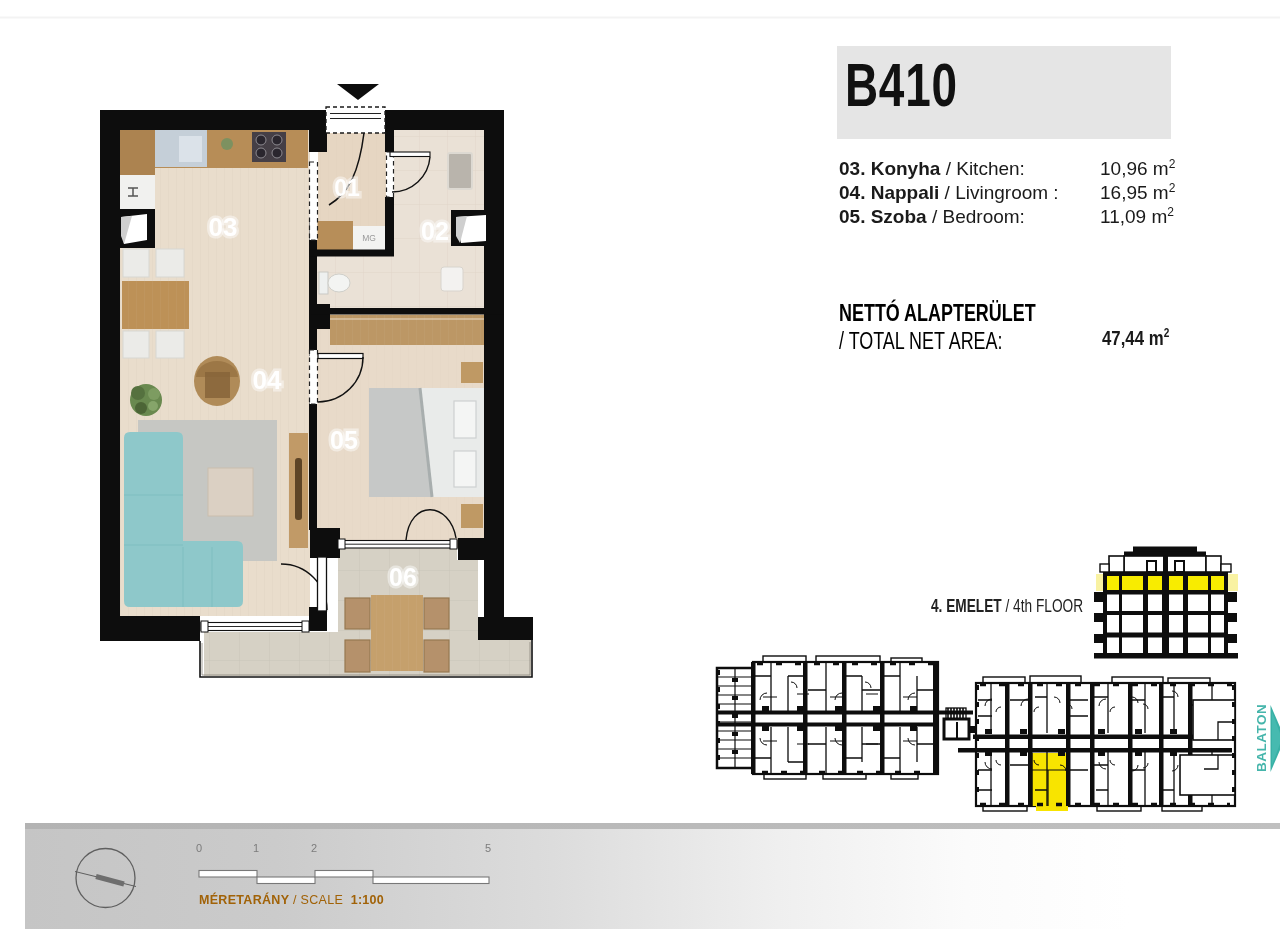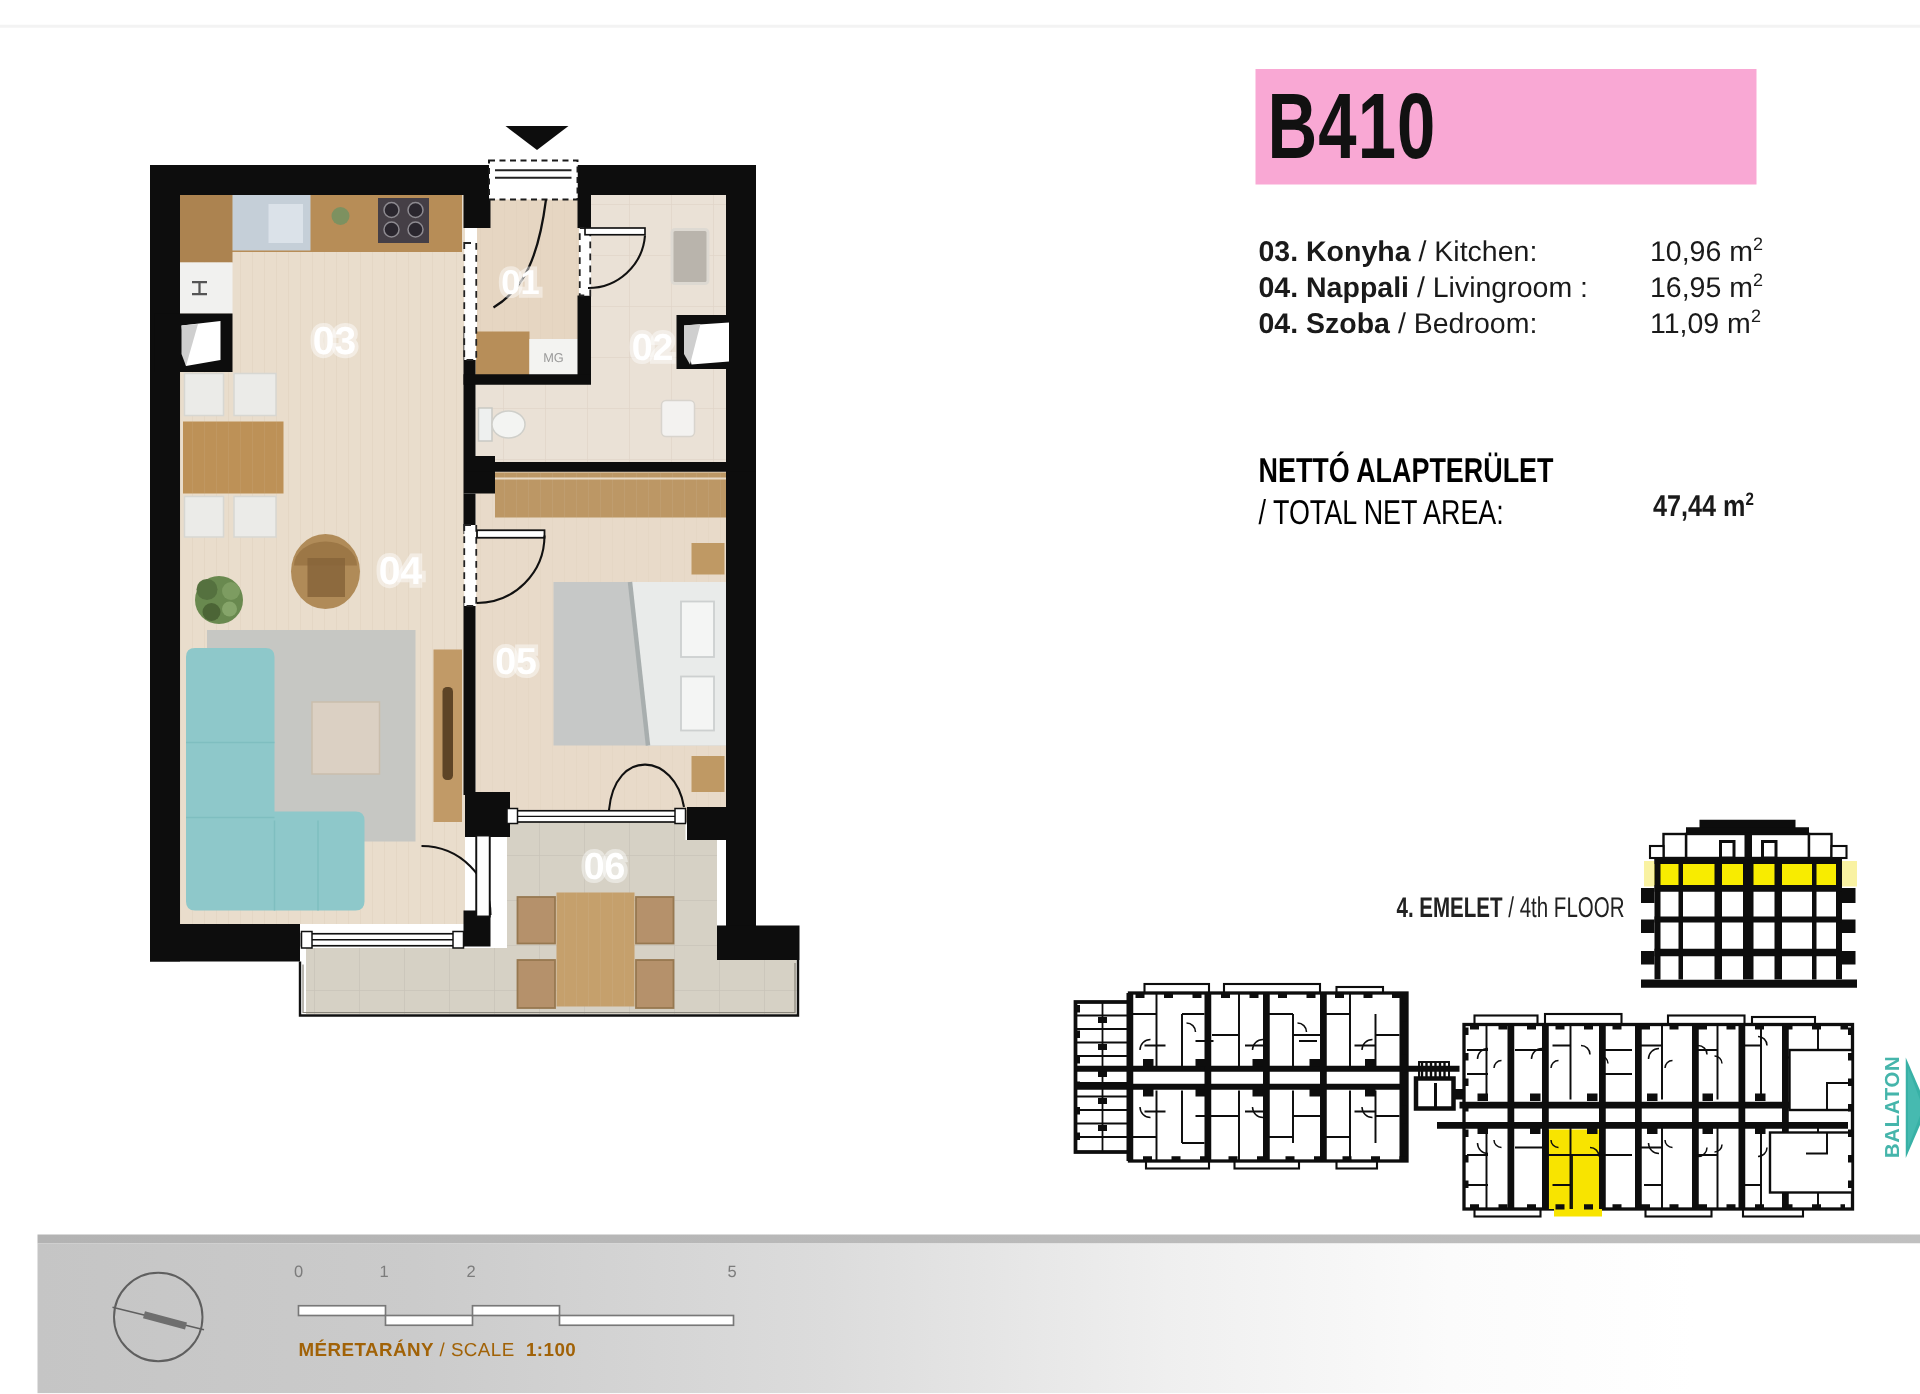--- a/index.html
+++ b/index.html
@@ -1,17 +1,17 @@
 <!DOCTYPE html>
 <html><head><meta charset="utf-8"><style>
 html,body{margin:0;padding:0;background:#fff;}
 *{-webkit-font-smoothing:antialiased;}
 #page{position:relative;width:1280px;height:929px;overflow:hidden;background:#fff;font-family:"Liberation Sans",sans-serif;}
 #plansvg{position:absolute;left:0;top:0;}
-#title{position:absolute;left:837px;top:46px;width:334px;height:77px;background:#f9a8d4;}
+#title{position:absolute;left:837px;top:46px;width:334px;height:93px;background:#e5e5e5;}
 #title span{position:absolute;left:8px;top:3px;font-size:62px;font-weight:bold;color:#111;transform:scaleX(0.74);transform-origin:left top;letter-spacing:1px;}
 #rooms{position:absolute;left:839px;top:158px;width:340px;font-size:19px;color:#1a1a1a;}
 #rooms .row{position:relative;height:23.8px;white-space:nowrap;}
 #rooms .val{position:absolute;left:261px;top:0;}
 sup{font-size:12px;vertical-align:super;line-height:0;}
 b{font-weight:bold;}
 #netto{position:absolute;left:839px;top:300px;width:340px;color:#000000;}
 #netto .l1{font-size:23px;font-weight:bold;transform:scaleX(0.78);transform-origin:left top;}
 #netto .l2{font-size:23px;margin-top:1px;transform:scaleX(0.78);transform-origin:left top;white-space:nowrap;}
 #nettoval{position:absolute;left:1102px;top:327px;font-size:20px;font-weight:bold;color:#1a1a1a;white-space:nowrap;transform:scaleX(0.84);transform-origin:left top;}
@@ -343,21 +343,21 @@
 <polygon points="1272,712 1272,765 1282,738.5" fill="#46bab0"></polygon>
 </svg>
 
 <div id="title">
       <span>B410</span>
     </div>
 
 <div id="rooms">
 <div class="row"><b>03. Konyha</b> / Kitchen:<span class="val">10,96 m<sup>2</sup></span></div>
 <div class="row"><b>04. Nappali</b> / Livingroom :<span class="val">16,95 m<sup>2</sup></span></div>
-<div class="row"><b>04. Szoba</b> / Bedroom:<span class="val">11,09 m<sup>2</sup></span></div>
+<div class="row"><b>05. Szoba</b> / Bedroom:<span class="val">11,09 m<sup>2</sup></span></div>
 </div>
 
 <div id="netto">
 <div class="l1">NETTÓ ALAPTERÜLET</div>
 <div class="l2">/ TOTAL NET AREA:</div>
 </div>
 <div id="nettoval">47,44 m<sup>2</sup></div>
 
 
 <div id="emelet"><b>4. EMELET</b> / 4th FLOOR</div>

